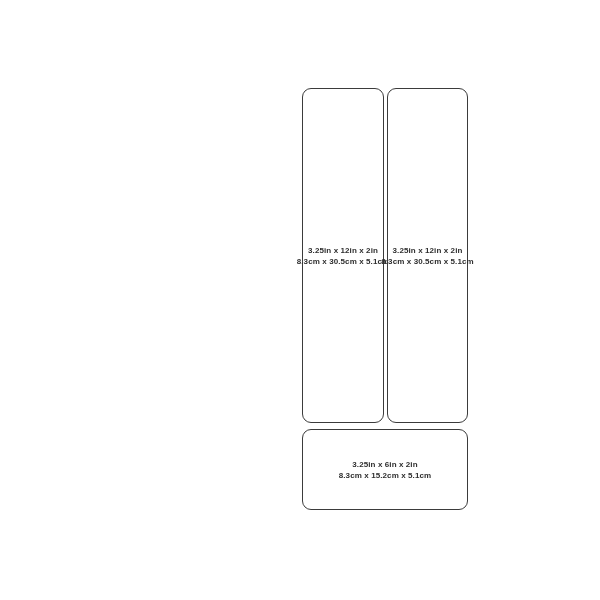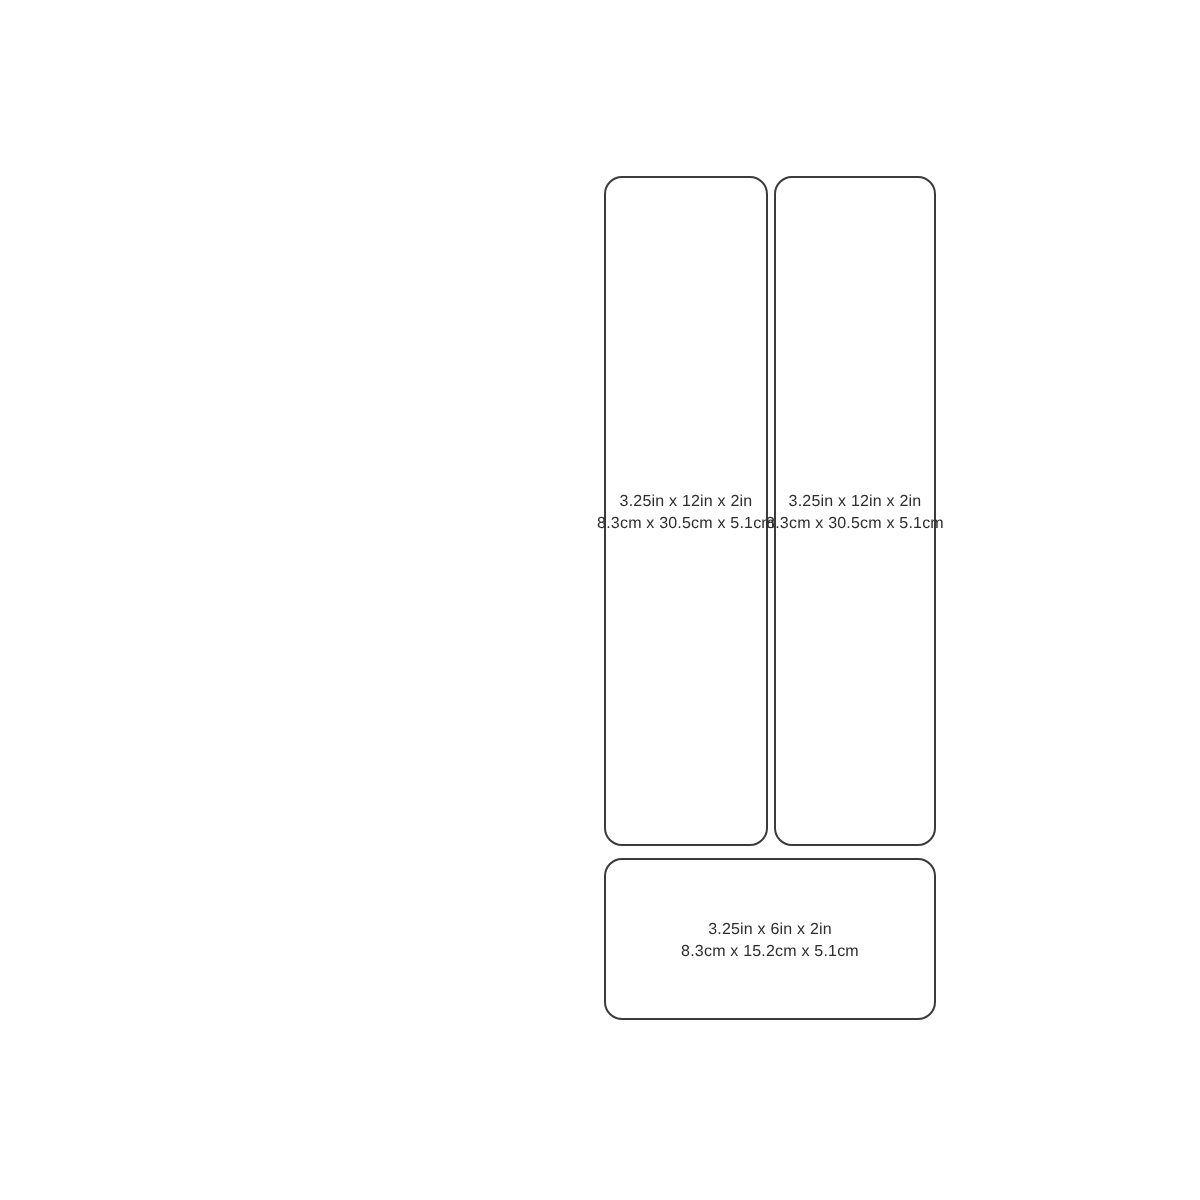--- a/index.html
+++ b/index.html
@@ -30,20 +30,21 @@
     align-items: center;
     justify-content: center;
   }
   .tray .dim-line {
     font-size: 8px;
     line-height: 11px;
     color: #2e2e2e;
     text-align: center;
     white-space: nowrap;
     letter-spacing: 0.1px;
+    font-weight: bold;
   }
   #tray-large  { left: 133px; top: 88px;  width: 166px; height: 420px; }
   #tray-tall-1 { left: 302px; top: 88px;  width: 82px;  height: 335px; }
   #tray-tall-2 { left: 387px; top: 88px;  width: 81px;  height: 335px; }
   #tray-small  { left: 302px; top: 429px; width: 166px; height: 81px; }
 </style>
 </head>
 <body>
 
 <div class="canvas">

